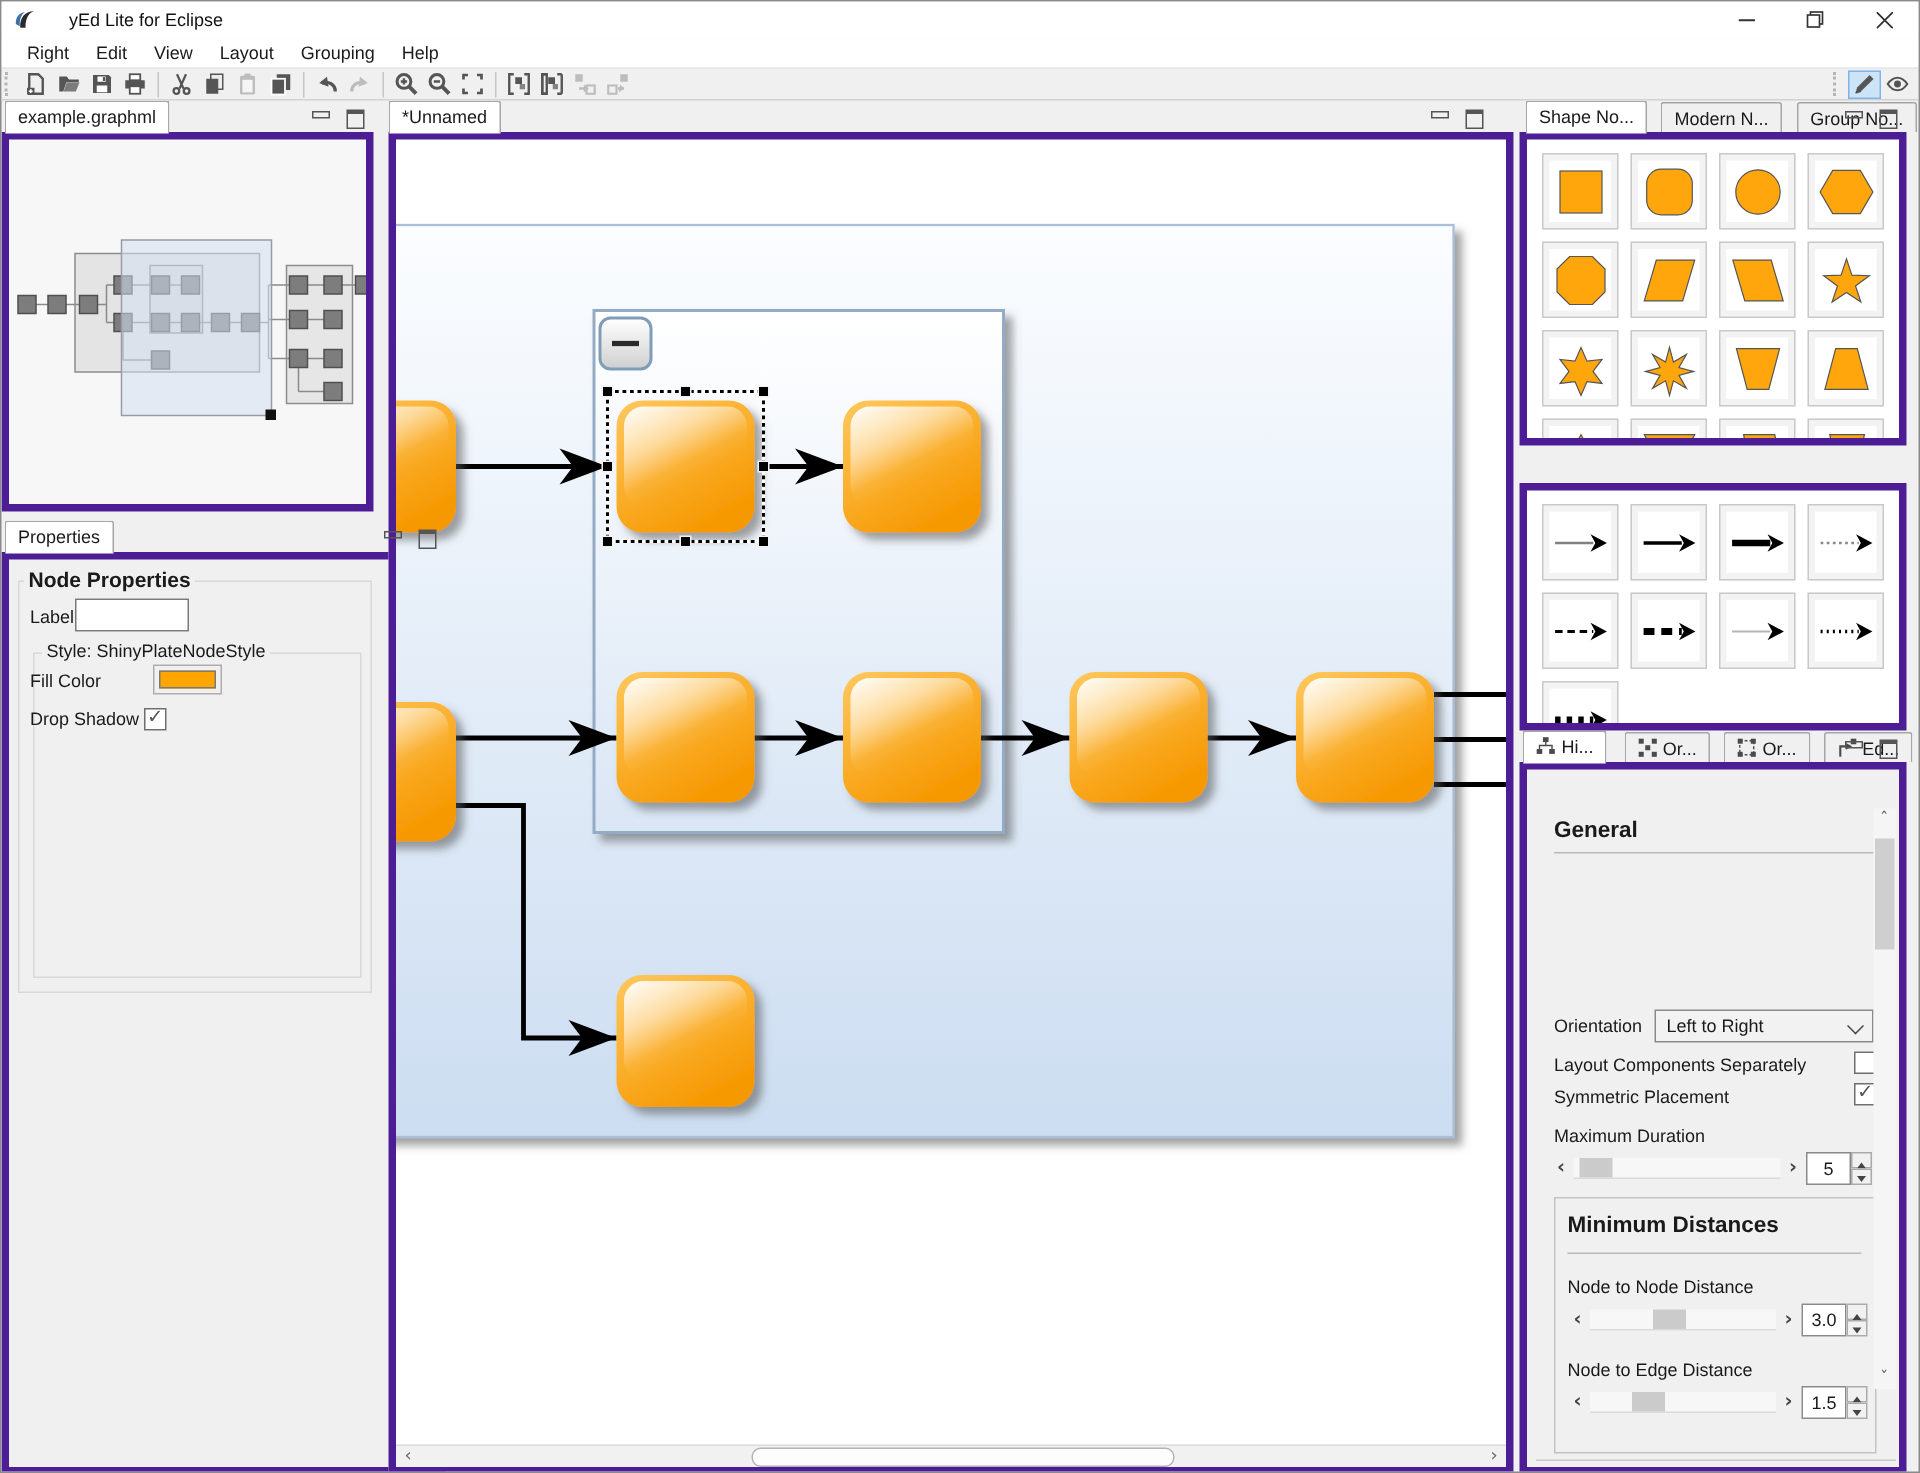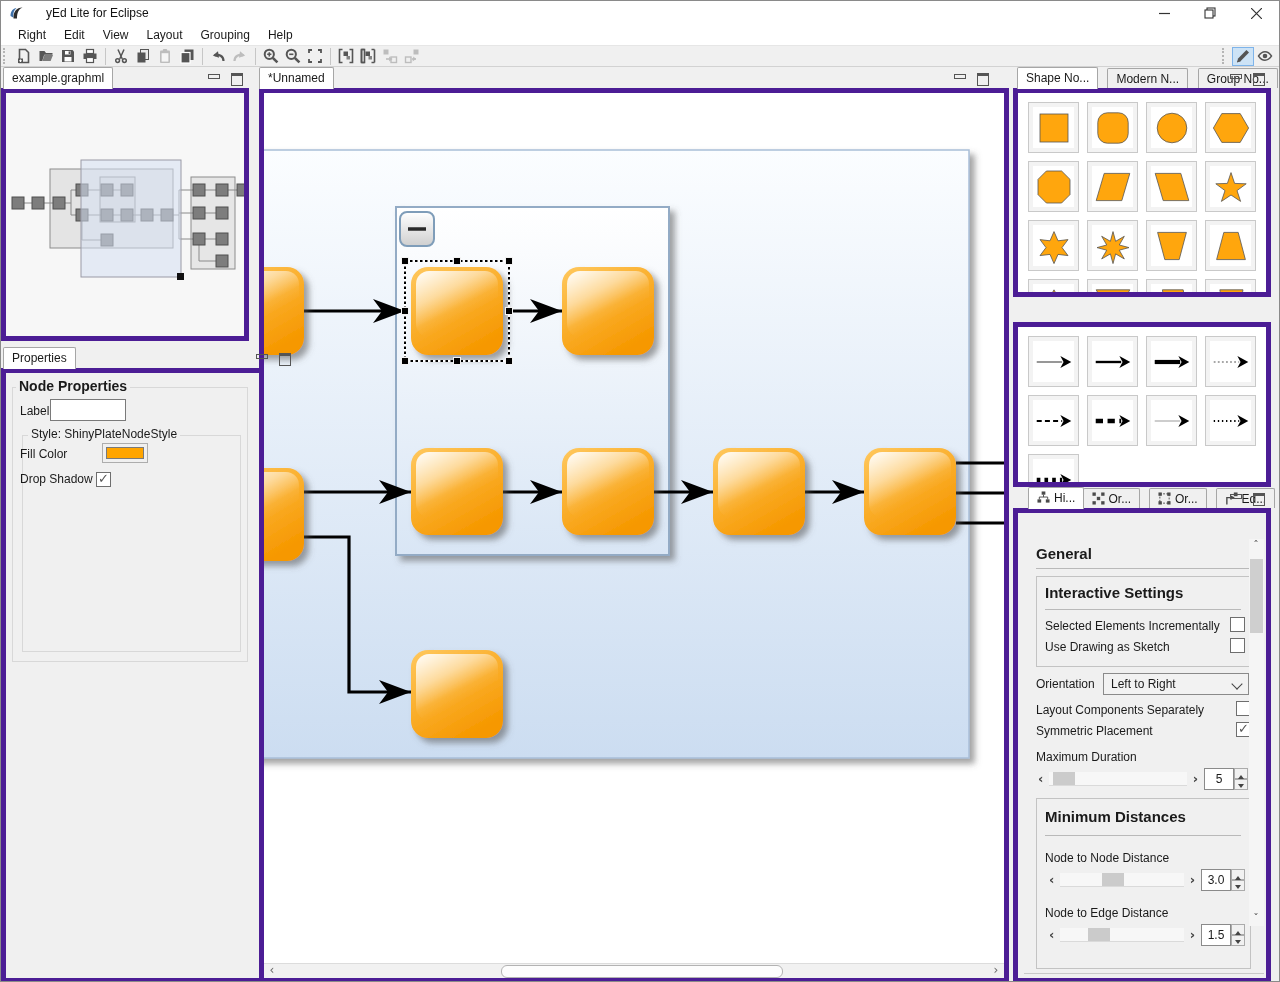--- a/index.html
+++ b/index.html
@@ -673,21 +673,21 @@
         </div>
     </div>
   </div>
 
   <div class="panel" style="left:1012px;top:486px;width:258px;height:496px;">
     <div class="tabs" id="layout-tabs">
       <div class="mmbtns">
         <div class="mm mm-min"></div>
         <div class="mm mm-max"></div>
       </div>
-    <div class="tab active" style="left: 15px; text-align: center;"><svg viewBox="0 0 14 14" class="ticon">
+    <div class="tab active" style="left: 2px; text-align: center;"><svg viewBox="0 0 14 14" class="ticon">
             <rect x="5" y="0.5" width="4" height="3.5" fill="currentColor"></rect>
             <rect x="0.5" y="9" width="4" height="3.5" fill="currentColor"></rect>
             <rect x="9.5" y="9" width="4" height="3.5" fill="currentColor"></rect>
             <path d="M7 4v2.5M2.5 9V6.5h9V9" fill="none" stroke="currentColor"></path>
           </svg><span>Hi...</span></div>
         <div class="tab" style="left: 69.5px;"><svg viewBox="0 0 14 14" class="ticon">
             <rect x="5.2" y="5.2" width="3.6" height="3.6" fill="currentColor"></rect>
             <rect x="0.5" y="0.5" width="3.6" height="3.6" fill="currentColor"></rect>
             <rect x="9.9" y="0.5" width="3.6" height="3.6" fill="currentColor"></rect>
             <rect x="0.5" y="9.9" width="3.6" height="3.6" fill="currentColor"></rect>
@@ -703,28 +703,20 @@
         <div class="tab" style="left: 202.5px;"><svg viewBox="0 0 14 14" class="ticon">
             <rect x="9.5" y="0.5" width="4" height="4" fill="currentColor"></rect>
             <path d="M2 13.5V6h4.5" fill="none" stroke="currentColor" stroke-width="1.5"></path>
             <path d="M6 3.5L10.5 6 6 8.5z" fill="currentColor"></path>
           </svg><span>Ed...</span></div>
       </div>
     <div class="pbody" id="layout-body">
       <div class="h1" style="left:18px;top:32px;">General</div>
       <div class="rule" style="left:18px;top:55px;width:214px;"></div>
 
-      <div class="gbox" style="left:18px;top:63px;width:213px;height:89px;">
-        <div class="h1" style="left:8px;top:7px;">Interactive Settings</div>
-        <div class="rule" style="left:8px;top:32px;width:196px;"></div>
-        <div class="lbl" style="left:8px;top:42px;">Selected Elements Incrementally</div>
-        <span class="cb" style="left:193px;top:40px;"></span>
-        <div class="lbl" style="left:8px;top:63px;">Use Drawing as Sketch</div>
-        <span class="cb" style="left:193px;top:61px;"></span>
-      </div>
 
       <div class="lbl" style="left:18px;top:164px;">Orientation</div>
       <div class="combo" style="left:85px;top:160px;width:146px;height:22px;">
         <span>Left to Right</span>
         <span class="chev"></span>
       </div>
 
       <div class="lbl" style="left:18px;top:190px;">Layout Components Separately</div>
       <span class="cb" style="left:218px;top:188px;"></span>
       <div class="lbl" style="left:18px;top:211px;">Symmetric Placement</div>

